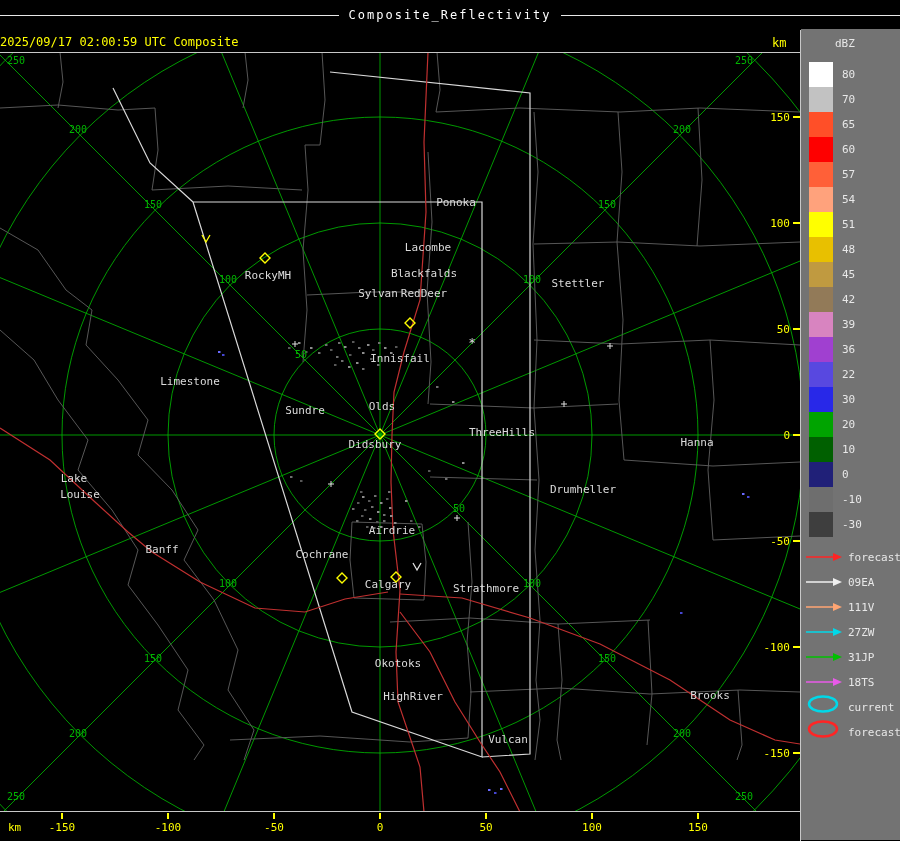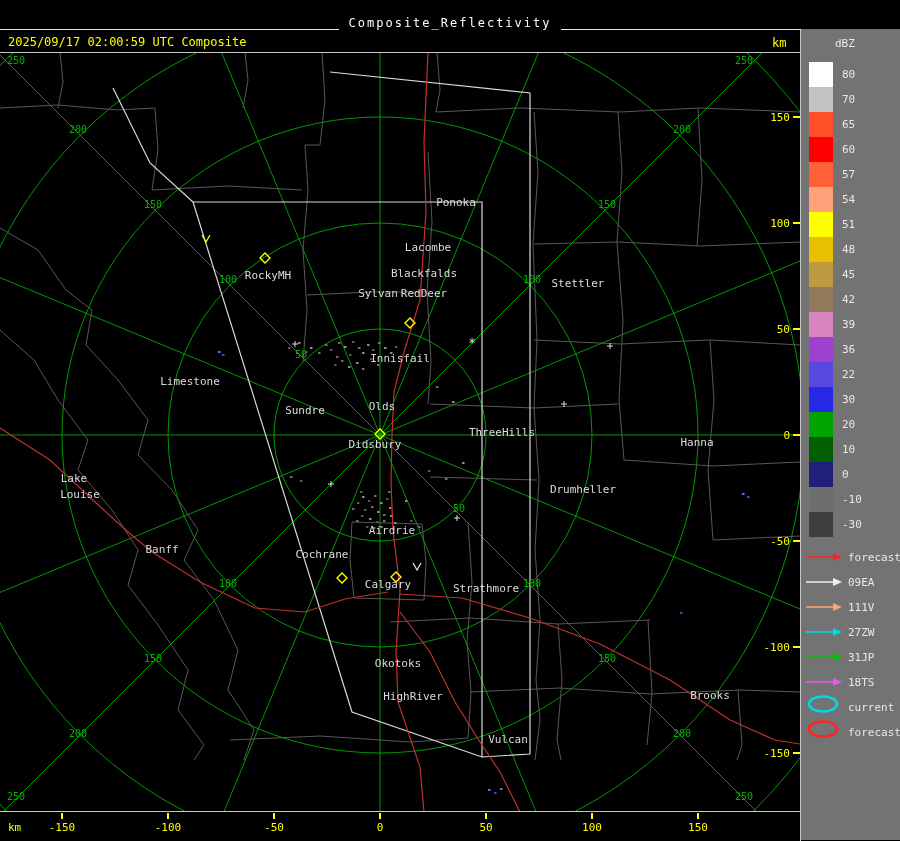--- a/index.html
+++ b/index.html
@@ -1,22 +1,22 @@
 <!DOCTYPE html>
 <html><head>
 <meta charset="utf-8">
 <style>
   *{box-sizing:border-box;}
   html,body{margin:0;padding:0;}
   body{width:900px;height:841px;background:#000;position:relative;overflow:hidden;
        font-family:"DejaVu Sans Mono",monospace;}
-  .titlebar{position:absolute;left:0;top:0;width:900px;height:30px;display:flex;align-items:flex-end;}
+  .titlebar{position:absolute;left:0;top:0;width:900px;height:30px;display:flex;align-items:center;}
   .tline{flex:1;height:1px;background:#e8e8e8;}
   .title-text{color:#ffffff;font-size:12px;letter-spacing:2px;padding:0 10px;white-space:nowrap;}
-  #dateline{position:absolute;left:8px;top:35px;color:#ffff00;font-size:12px;}
+  #dateline{position:absolute;left:0;top:35px;color:#ffff00;font-size:12px;}
   #right-unit{position:absolute;left:772px;top:36px;color:#ffff00;font-size:12px;}
   #divider{position:absolute;left:800px;top:30px;width:1px;height:811px;background:#c8c8c8;}
   #radar{position:absolute;left:0;top:52px;width:800px;height:760px;}
   #radar-svg{display:block;background:#000;}
   #radar-svg text{font-family:"DejaVu Sans Mono",monospace;}
   #bottom-axis{position:absolute;left:0;top:812px;width:800px;height:29px;}
   .btick{position:absolute;top:1px;width:2px;height:6px;background:#ffff00;}
   .blabel{position:absolute;top:9px;transform:translateX(-50%);color:#ffff00;font-size:11px;}
   #bottom-unit{position:absolute;left:8px;top:9px;color:#ffff00;font-size:11px;}
   #panel{position:absolute;left:801px;top:29px;width:99px;height:811px;background:#737373;}

